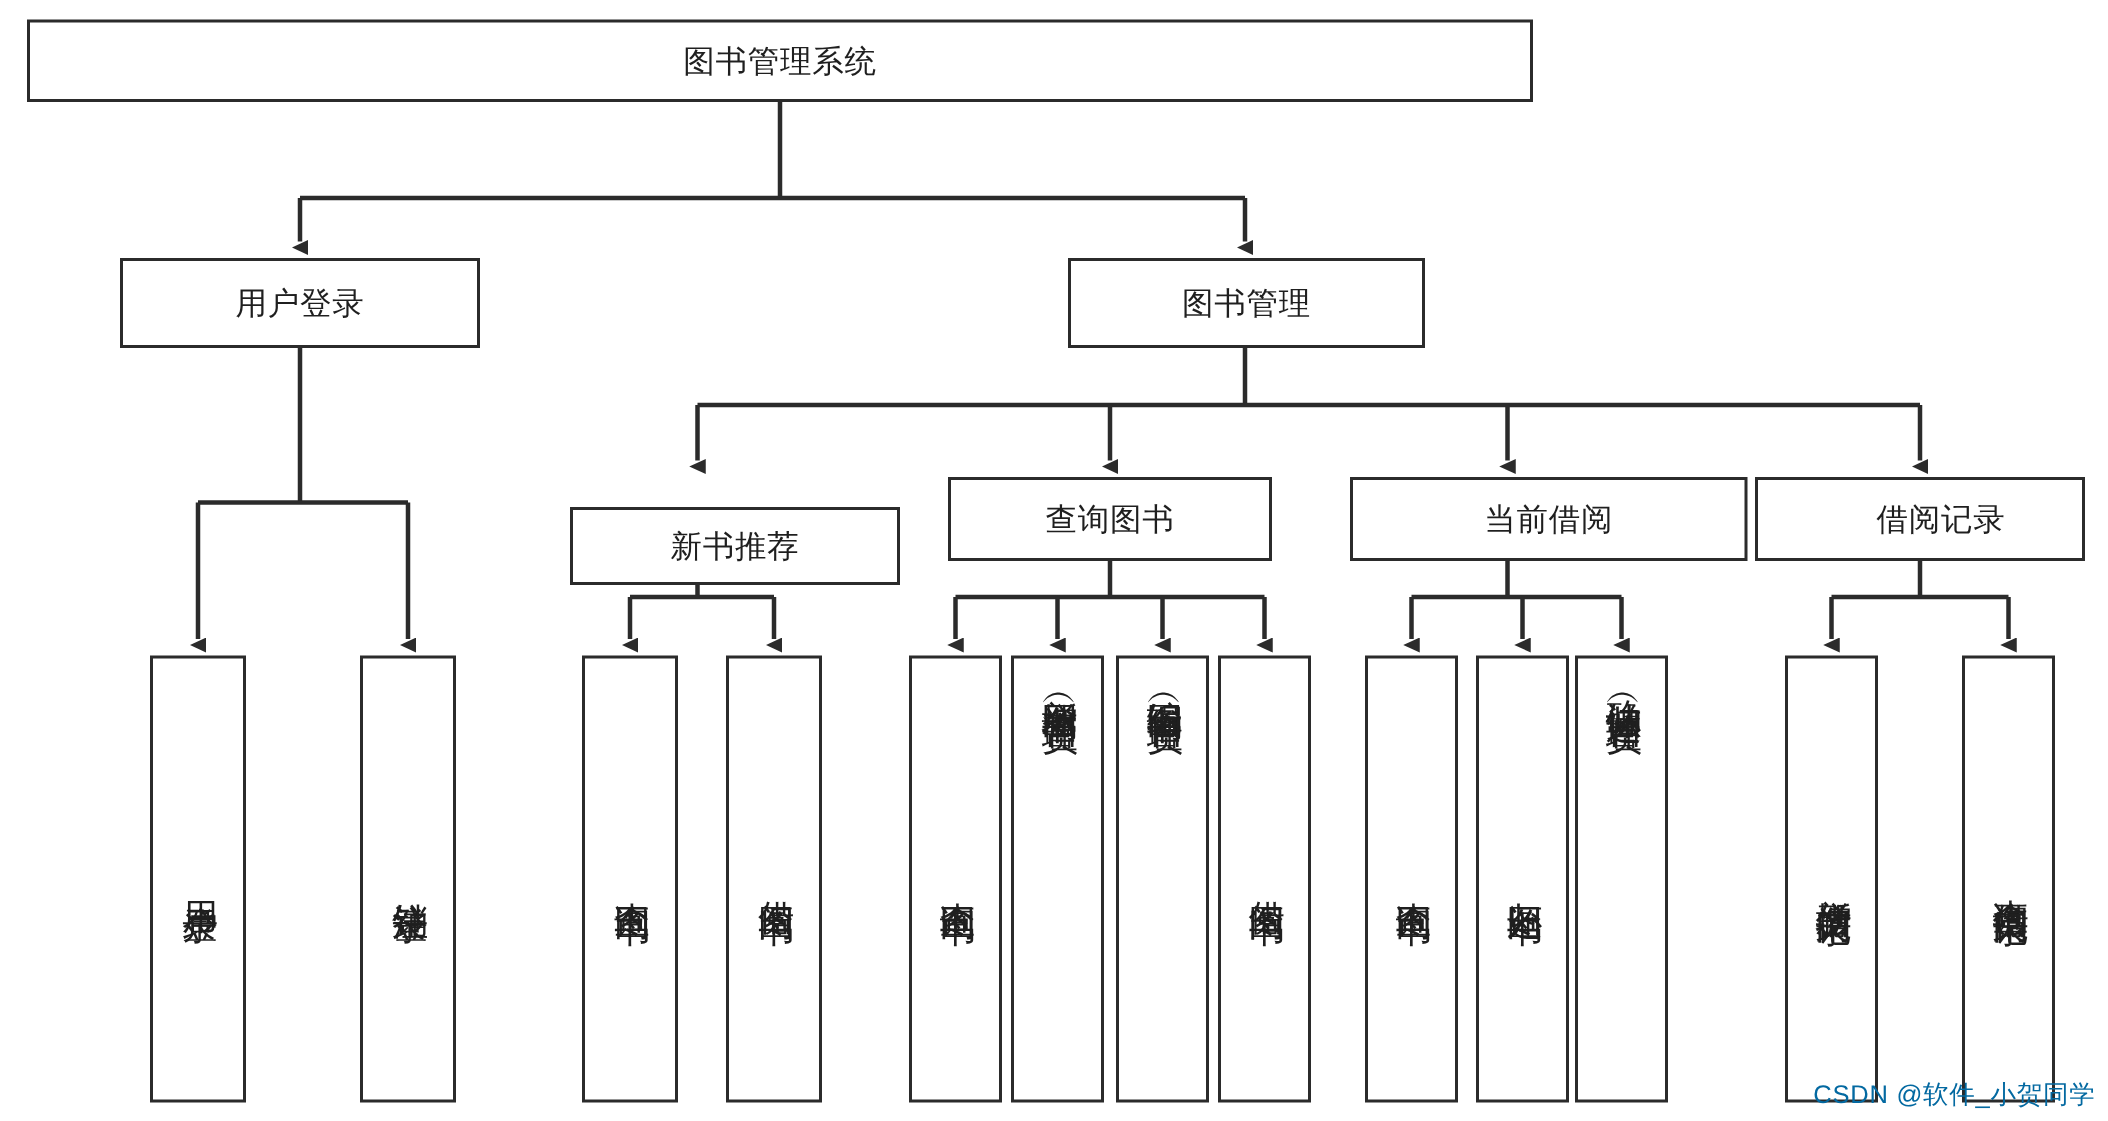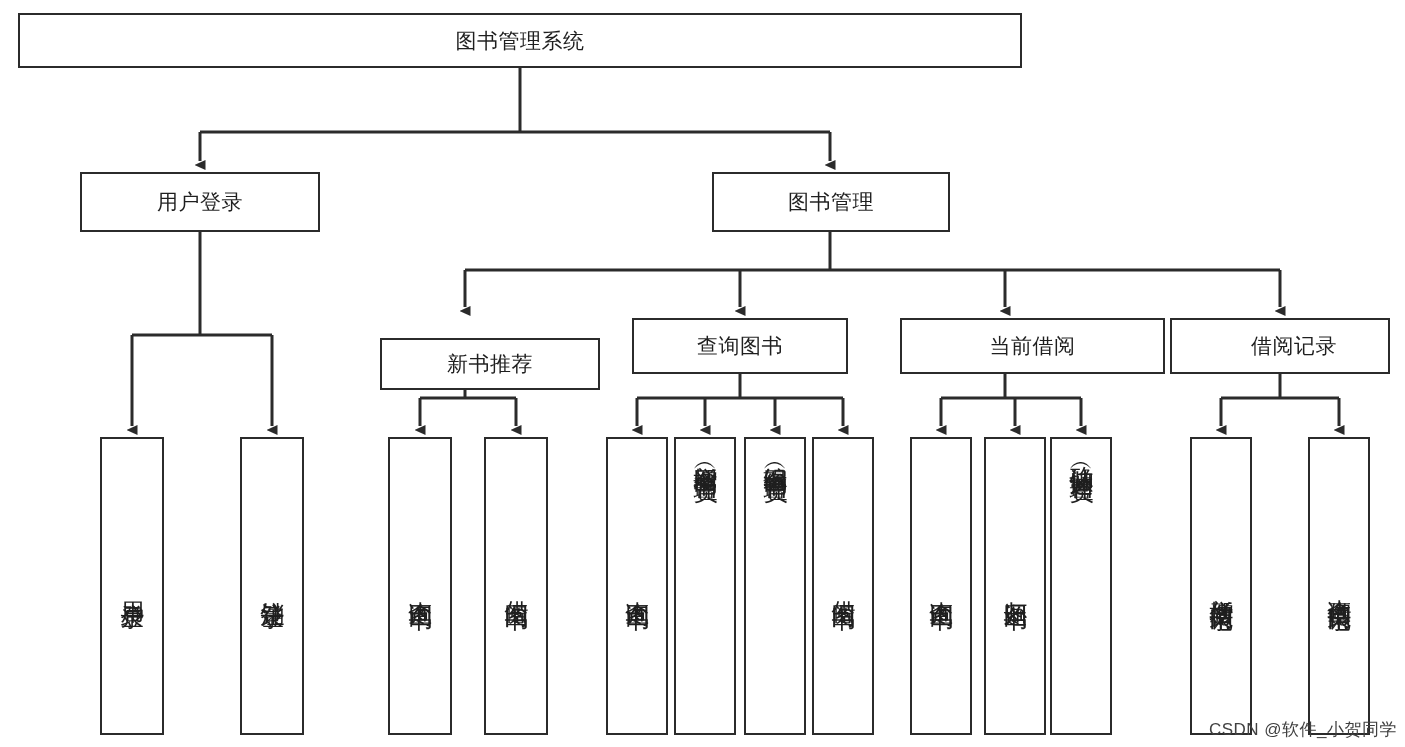--- a/index.html
+++ b/index.html
@@ -54,21 +54,21 @@
     color: #1f1f1f;
   }
   .node .hlabel {
     white-space: nowrap;
   }
   .watermark {
     position: absolute;
     right: 8px;
     bottom: 6px;
     font-size: 17px;
-    color: #404040;
+    color: #0369a1;
     white-space: nowrap;
     letter-spacing: 0.5px;
   }
 </style>
 </head>
 <body>
 
 <div id="canvas">
 
   <svg class="links" viewBox="0 0 1405 747" xmlns="http://www.w3.org/2000/svg">

